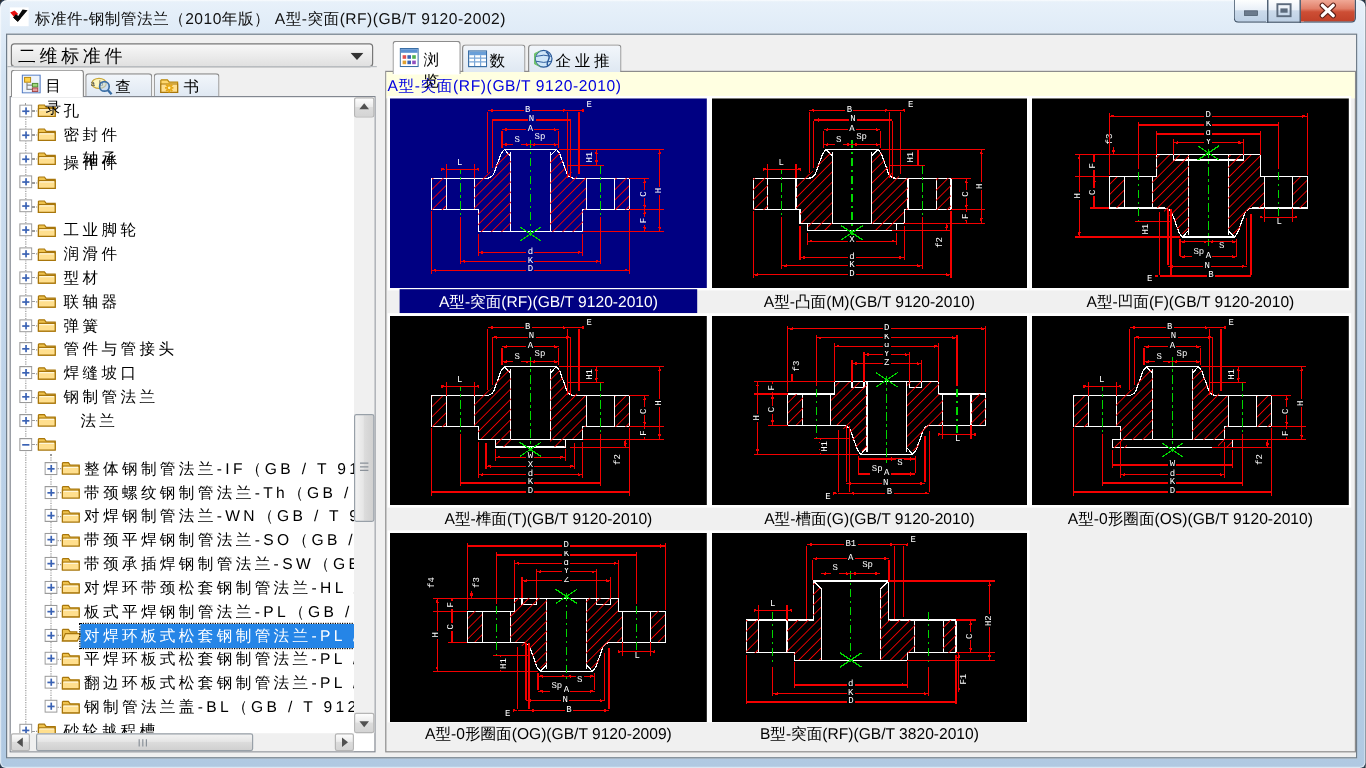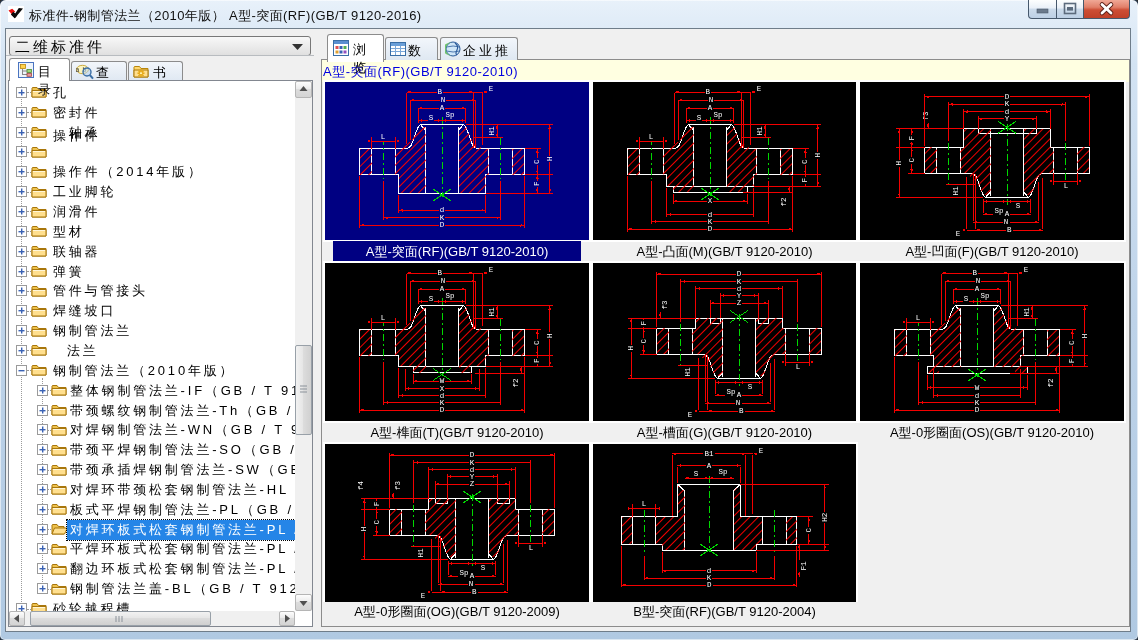--- a/index.html
+++ b/index.html
@@ -34,21 +34,21 @@
 </style></head><body>
 <div id="win"></div>
 <div class="abs" style="left:8px;top:6px">
     <svg width="16" height="16" viewBox="0 0 16 16">
       <rect width="16" height="16" fill="#ffffff"></rect>
       <path d="M0.5,4.5 L4.2,2.8 L7.2,5.6 L3.8,8.2 Z" fill="#e81010"></path>
       <path d="M3,8.6 L6.8,12.2 L15,2.6 L10.8,2.0 L7.2,7.4 L5.2,5.8 Z" fill="#0a0a0a"></path>
       <path d="M3,8.6 L6.8,12.2 L9.2,9.4 L5.8,6.4 Z" fill="#0a0a0a"></path>
     </svg>
   </div>
-<div id="title">标准件-钢制管法兰（2010年版）  A型-突面(RF)(GB/T 9120-2016)</div>
+<div id="title">标准件-钢制管法兰（2010年版）  A型-突面(RF)(GB/T 9120-2002)</div>
 <div class="wbtn" id="bmin">
     <svg width="27" height="17">
       <rect x="8" y="9" width="11" height="4" fill="#6b7a8c" stroke="#4c5a6b" stroke-width="0.6"></rect>
     </svg>
   </div>
 <div class="wbtn" id="bmax">
     <svg width="26" height="17">
       <rect x="7.5" y="3.5" width="11" height="10" fill="none" stroke="#5c6b7d" stroke-width="1.6"></rect>
       <rect x="10" y="7" width="6" height="3.6" fill="#5c6b7d"></rect>
     </svg>
@@ -185,21 +185,20 @@
         <rect x="5" y="2.5" width="1.4" height="6" fill="#3a62b4"></rect>
       </svg>
     </div>
     <div class="ti" style="left:22px;top:84px">
       <svg width="16" height="14" viewBox="0 0 16 14">
         <path d="M1,3 L1,12 L15,12 L15,4.5 L7.5,4.5 L6,2.5 L1.5,2.5 Z" fill="#eec24e" stroke="#a8760b" stroke-width="1"></path>
         <path d="M1,5.5 L15,5.5 L15,12 L1,12 Z" fill="#ffdf8e" stroke="#a8760b" stroke-width="1"></path>
         <path d="M2,6.5 L14,6.5" stroke="#fff6d8" stroke-width="1"></path>
       </svg>
     </div>
-    <div class="trow" style="left:41px;top:81px">操作件（2014年版）</div>
     <div class="doth" style="left:18px;top:111px;width:6px"></div>
     <div class="ti" style="left:7px;top:105px">
       <svg width="11" height="11" viewBox="0 0 11 11">
         <rect x="0.5" y="0.5" width="10" height="10" fill="#ffffff" stroke="#9a9a9a"></rect>
         <rect x="2.5" y="5" width="6" height="1.4" fill="#3a62b4"></rect>
         <rect x="5" y="2.5" width="1.4" height="6" fill="#3a62b4"></rect>
       </svg>
     </div>
     <div class="ti" style="left:22px;top:104px">
       <svg width="16" height="14" viewBox="0 0 16 14">
@@ -344,21 +343,20 @@
         <rect x="2.5" y="5" width="6" height="1.4" fill="#3a62b4"></rect>
       </svg>
     </div>
     <div class="ti" style="left:22px;top:282px">
       <svg width="16" height="14" viewBox="0 0 16 14">
         <path d="M1,3 L1,12 L15,12 L15,4.5 L7.5,4.5 L6,2.5 L1.5,2.5 Z" fill="#eec24e" stroke="#a8760b" stroke-width="1"></path>
         <path d="M1,5.5 L15,5.5 L15,12 L1,12 Z" fill="#ffdf8e" stroke="#a8760b" stroke-width="1"></path>
         <path d="M2,6.5 L14,6.5" stroke="#fff6d8" stroke-width="1"></path>
       </svg>
     </div>
-    <div class="trow" style="left:41px;top:280px">钢制管法兰（2010年版）</div>
     <div class="doth" style="left:39px;top:309px;width:5px"></div>
     <div class="ti" style="left:28px;top:304px">
       <svg width="11" height="11" viewBox="0 0 11 11">
         <rect x="0.5" y="0.5" width="10" height="10" fill="#ffffff" stroke="#9a9a9a"></rect>
         <rect x="2.5" y="5" width="6" height="1.4" fill="#3a62b4"></rect>
         <rect x="5" y="2.5" width="1.4" height="6" fill="#3a62b4"></rect>
       </svg>
     </div>
     <div class="ti" style="left:42px;top:302px">
       <svg width="16" height="14" viewBox="0 0 16 14">
@@ -1688,12 +1686,12 @@
       <text x="116.0" y="134.1" fill="#ffffff" font-size="7.5" text-anchor="middle" dominant-baseline="central" font-family="Liberation Mono,monospace">K</text>
       <line x1="28.8" y1="102.0" x2="28.8" y2="143.0" stroke="#f40000" stroke-width="1"></line>
       <line x1="203.7" y1="102.0" x2="203.7" y2="143.0" stroke="#f40000" stroke-width="1"></line>
       <line x1="28.8" y1="141.0" x2="203.7" y2="141.0" stroke="#f40000" stroke-width="1"></line>
       <path d="M28.8,141.0 l4,-1.3 l0,2.6 z" fill="#f40000"></path>
       <path d="M203.7,141.0 l-4,-1.3 l0,2.6 z" fill="#f40000"></path>
       <rect x="112.9" y="137.0" width="6.7" height="8" fill="#000000"></rect>
       <text x="116.2" y="141.0" fill="#ffffff" font-size="7.5" text-anchor="middle" dominant-baseline="central" font-family="Liberation Mono,monospace">D</text>
     </svg>
   </div>
-<div class="tlab" style="left:593px;top:601px;width:263px">B型-突面(RF)(GB/T 9120-2004)</div>
+<div class="tlab" style="left:593px;top:601px;width:263px">B型-突面(RF)(GB/T 3820-2010)</div>
 </body></html>

